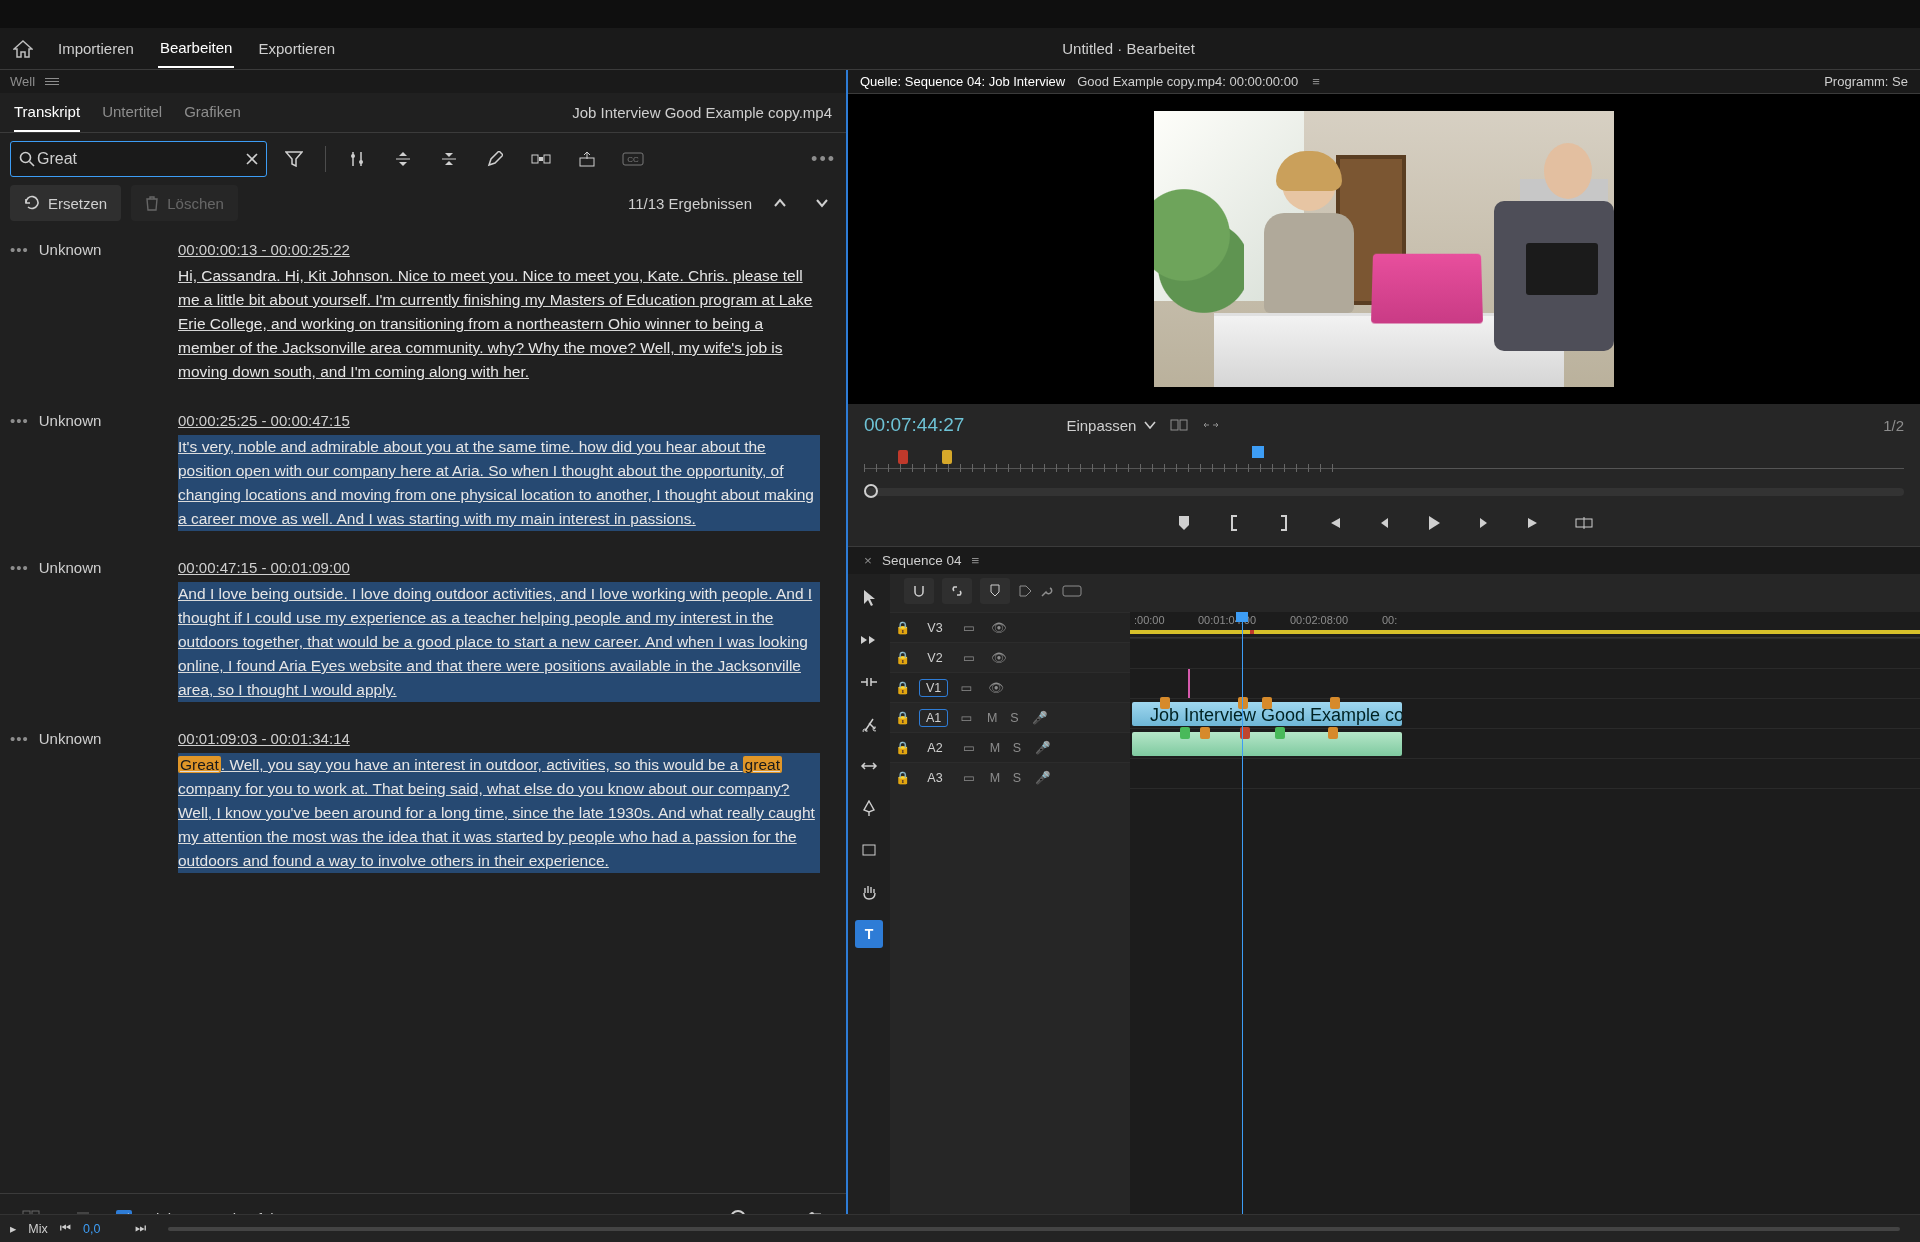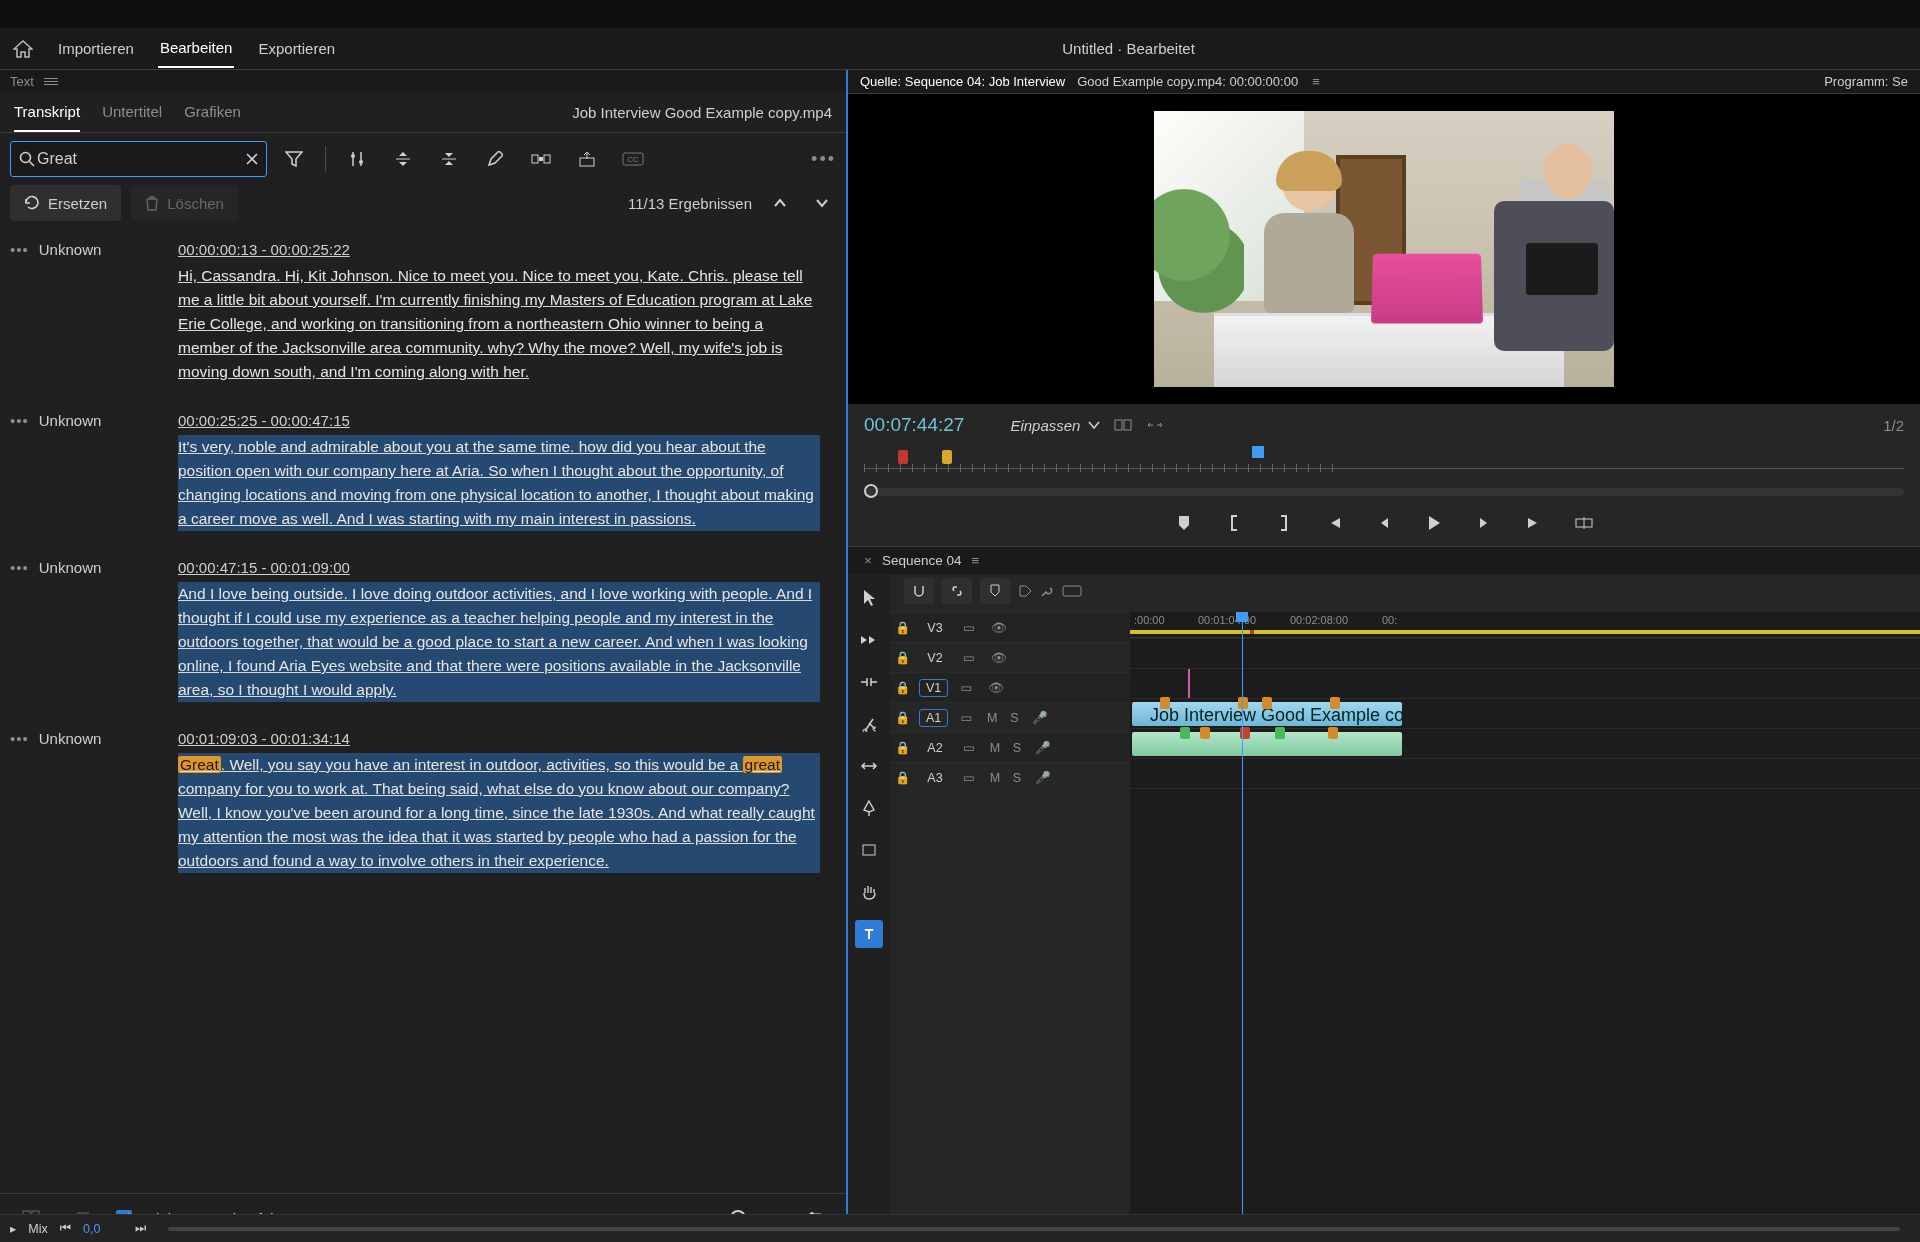--- a/index.html
+++ b/index.html
@@ -100,21 +100,21 @@
   .personA .head{width:54px;height:54px;border-radius:50%;background:#e7c5a3;margin:0 auto;}
   .personA .hair{position:absolute;left:22px;top:-6px;width:66px;height:40px;background:#caa05b;border-radius:30px 30px 10px 10px;}
   .personA .body{width:90px;height:100px;background:#b0a99a;border-radius:20px 20px 6px 6px;margin:2px auto 0;}
   .personB{position:absolute;right:0;bottom:44px;width:120px;height:200px;}
   .personB .head{width:48px;height:56px;border-radius:50%;background:#e3bfa0;margin-left:50px;}
   .personB .body{width:120px;height:150px;background:#4e4e58;border-radius:10px;margin-top:2px;}
   .folder{position:absolute;right:16px;bottom:92px;width:72px;height:52px;background:#1b1b1b;border-radius:3px;}
 
   .monitor-ctrls { display:flex; align-items:center; gap:14px; padding:10px 16px 4px 16px;}
   .big-tc { color:var(--tc); font-size:19px; font-weight:500;}
-  .fit-sel { margin-left:32px; display:flex; align-items:center; gap:8px; color:var(--fg);font-style:italic;}
+  .fit-sel { margin-left:88px; display:flex; align-items:center; gap:8px; color:var(--fg);}
   .ratio { margin-left:auto; color:var(--fg-dim);}
   .small-icon { width:18px; height:14px; color:var(--fg-dim);}
 
   .time-ruler { position:relative; height:34px; margin:6px 16px 0 16px;}
   .ruler-line { position:absolute; left:0; right:0; top:22px; height:1px; background:#555;}
   .tick { position:absolute; top:18px; width:1px; height:8px; background:#666;}
   .mark-red{position:absolute;top:4px;width:10px;height:14px;background:#c0392b;border-radius:2px;}
   .mark-yellow{position:absolute;top:4px;width:10px;height:14px;background:#d6a82a;border-radius:2px;}
   .playhead-src{position:absolute;top:0;width:12px;height:12px;background:#3d9df5;}
   .zoom2 { margin:8px 16px 6px 16px; height:8px; background:#333; border-radius:4px; position:relative;}
@@ -179,21 +179,21 @@
     <div class="workspace-tab active">Bearbeiten</div>
     <div class="workspace-tab">Exportieren</div>
   </div>
   <div class="doc-title">Untitled · Bearbeitet</div>
 </div>
 
 <div class="main">
 
   <div class="left">
     <div class="panel-label">
-      <span>Text</span>
+      <span>Well</span>
       <div class="hamb">
           <span></span>
           <span></span>
           <span></span>
         </div>
     </div>
 
     <div class="left-tabs-row">
       <div class="left-tabs">
         <div class="left-tab active">Transkript</div>

